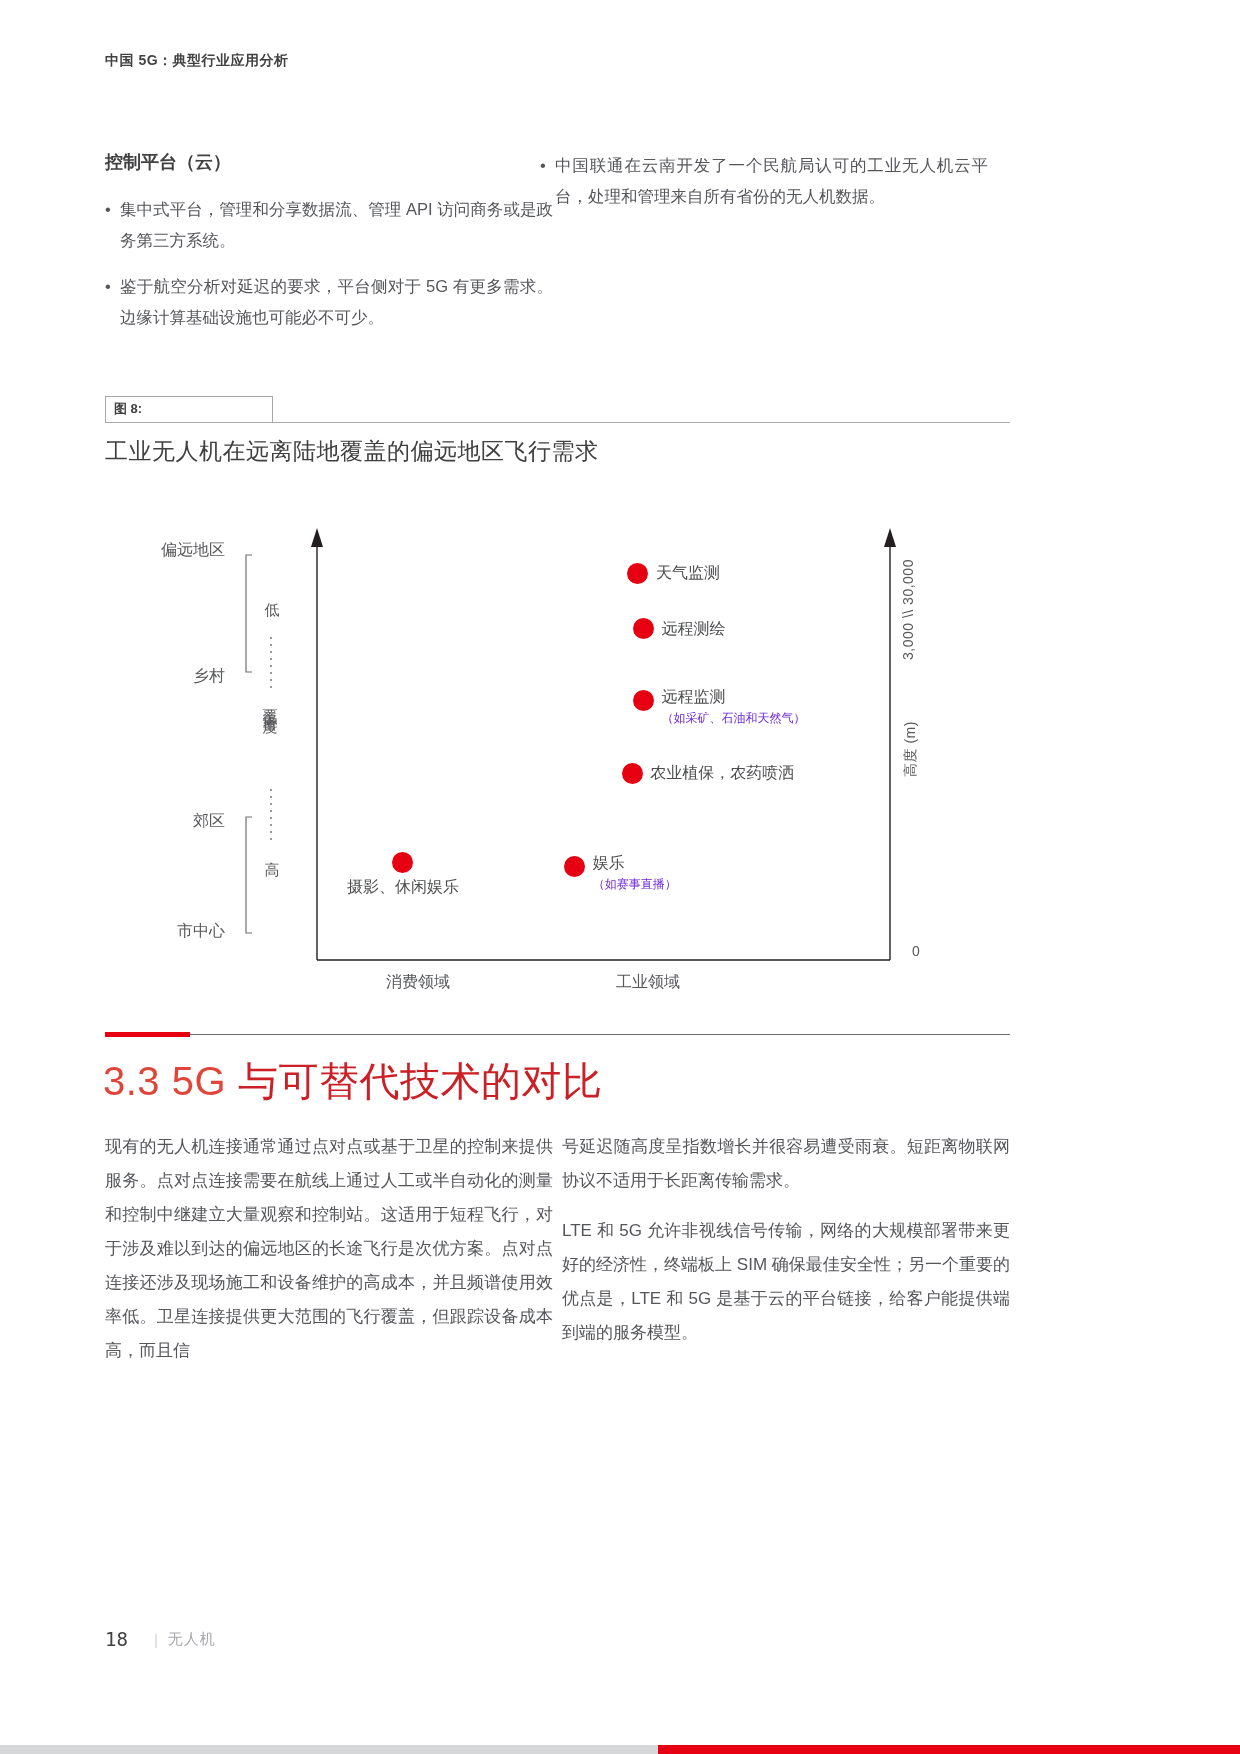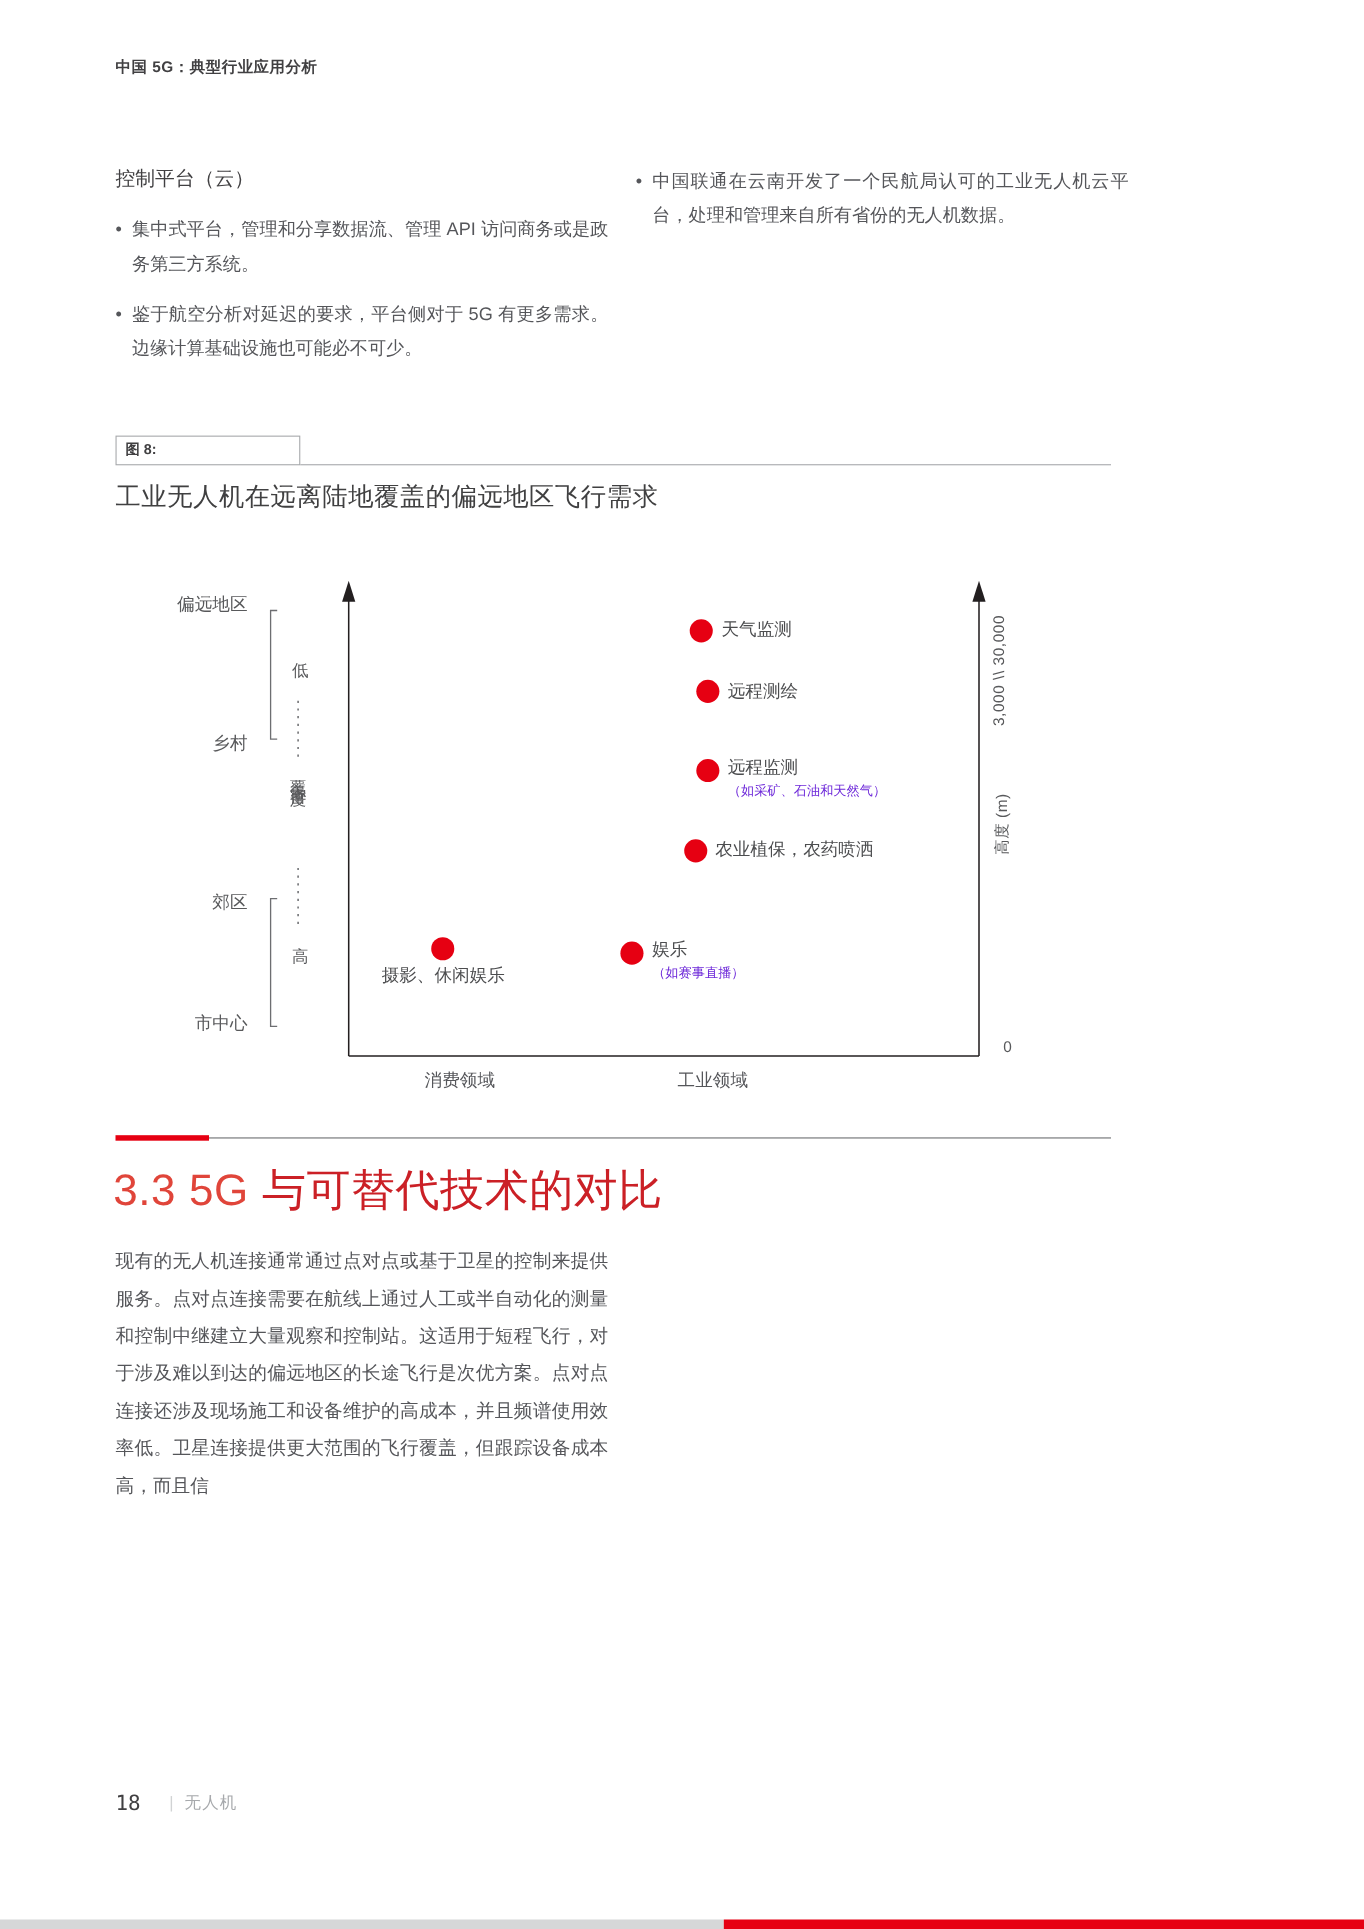--- a/index.html
+++ b/index.html
@@ -14,22 +14,22 @@
   }
 
   
   .running-header {
     position:absolute; left:105px; top:52px;
     font-size:14px; font-weight:700; color:#414042; letter-spacing:.5px;
   }
 
   
   .col-left-top  { position:absolute; left:105px; top:150px; width:448px; }
-  .col-right-top { position:absolute; left:578px; top:150px; width:448px; }
-  .cp-heading { font-size:18px; font-weight:400; color:#414042; margin-bottom:20px; }
+  .col-right-top { position:absolute; left:540px; top:150px; width:448px; }
+  .cp-heading { font-size:18px; font-weight:700; color:#414042; margin-bottom:20px; }
   .bullet {
     position:relative; padding-left:15px; margin-bottom:16px;
     font-size:16.5px; line-height:1.85; text-align:justify; color:#55565a;
   }
   .bullet::before { content:"•"; position:absolute; left:0; top:0; color:#55565a; }
 
   
   .fig-label-row {
     position:absolute; left:105px; top:396px; width:905px;
     display:flex; align-items:flex-end;justify-content:space-between;
@@ -209,20 +209,24 @@
     <div class="divider-red"></div>
   </div>
 
   <div class="section-heading">
     <span class="sec-num">3.3 5G</span><span class="sec-title">与可替代技术的对比</span>
   </div>
 
   <div class="col-left-body">
     <p class="body-para">现有的无人机连接通常通过点对点或基于卫星的控制来提供服务。点对点连接需要在航线上通过人工或半自动化的测量和控制中继建立大量观察和控制站。这适用于短程飞行，对于涉及难以到达的偏远地区的长途飞行是次优方案。点对点连接还涉及现场施工和设备维护的高成本，并且频谱使用效率低。卫星连接提供更大范围的飞行覆盖，但跟踪设备成本高，而且信</p>
   </div>
+  <div class="col-right-body">
+    <p class="body-para">号延迟随高度呈指数增长并很容易遭受雨衰。短距离物联网协议不适用于长距离传输需求。</p>
+    <p class="body-para">LTE 和 5G 允许非视线信号传输，网络的大规模部署带来更好的经济性，终端板上 SIM 确保最佳安全性；另一个重要的优点是，LTE 和 5G 是基于云的平台链接，给客户能提供端到端的服务模型。</p>
+  </div>
 
   <div class="footer">
     <span class="page-num">18</span>
     <span class="footer-sep">|</span>
     <span class="footer-label">无人机</span>
   </div>
 
   <div class="bottom-gray"></div>
   <div class="bottom-red"></div>
 

